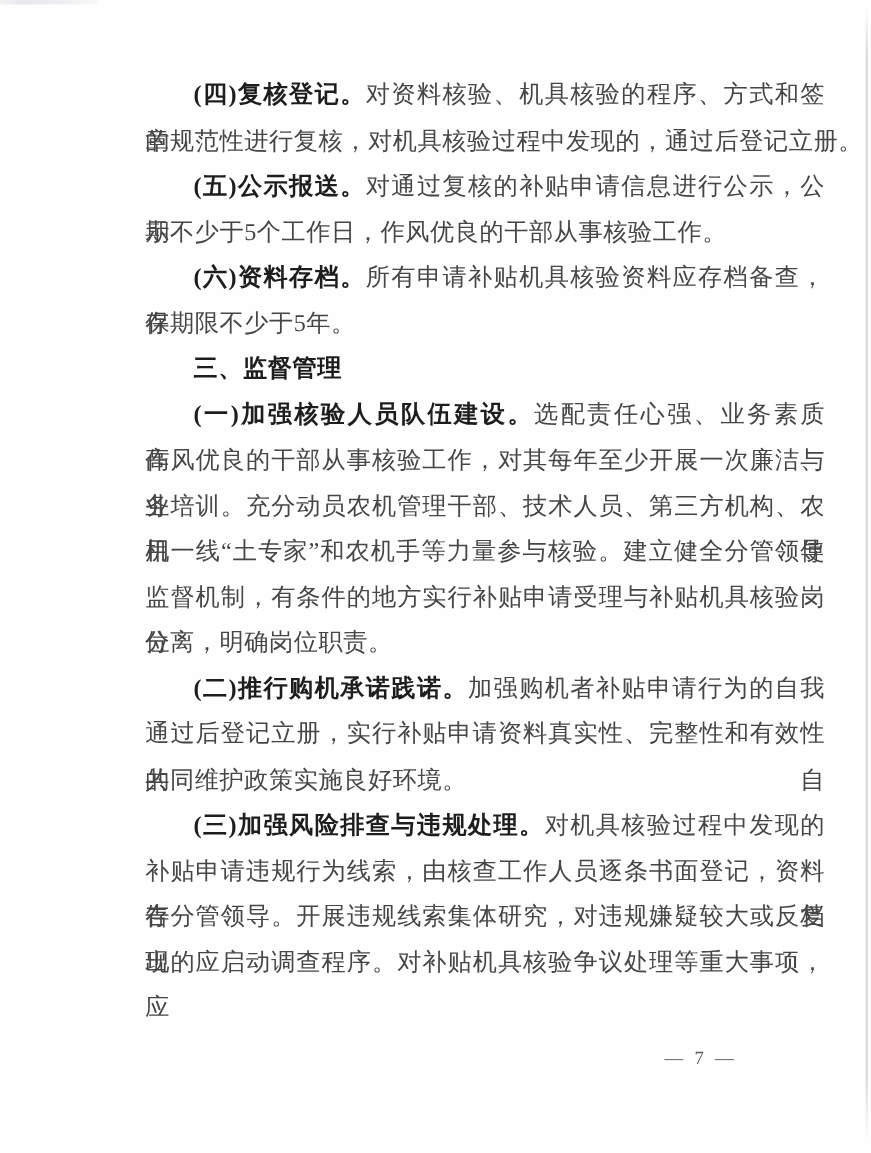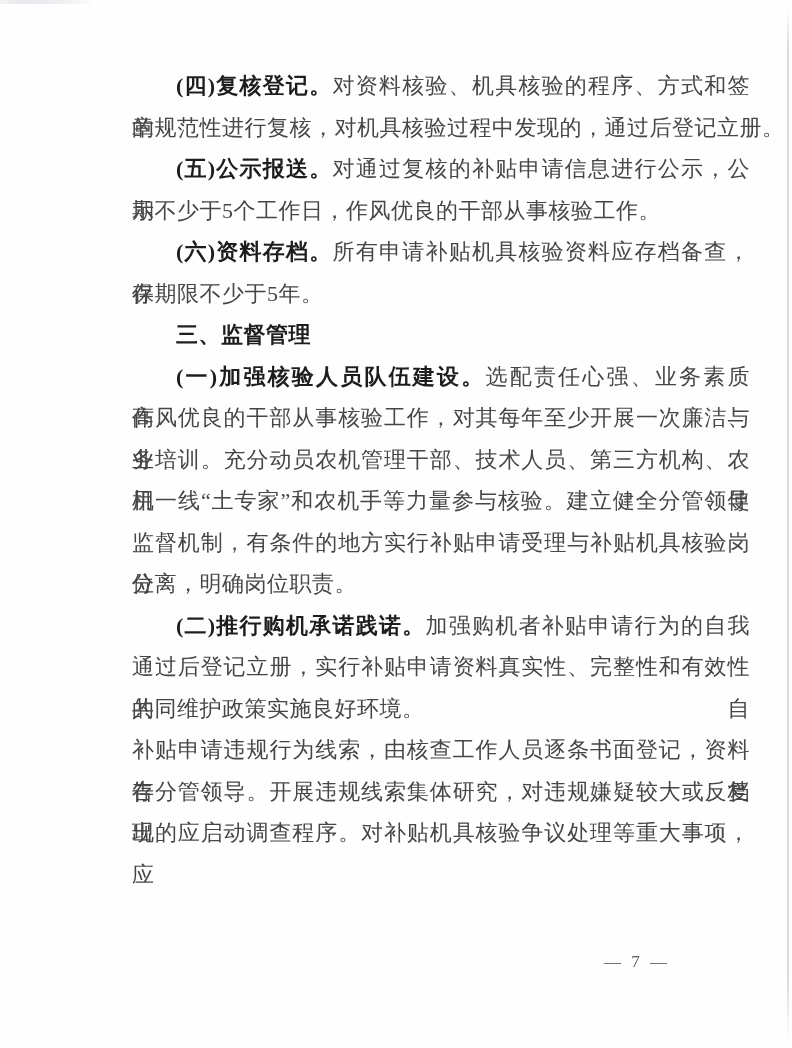--- a/index.html
+++ b/index.html
@@ -82,19 +82,20 @@
       <div class="line align-left indent"><span class="seg-bold">三、监督管理</span></div>
       <div class="line justify-full indent"><span class="seg-bold">(一)加强核验人员队伍建设。</span><span class="seg-regular">选配责任心强、业务素质高、</span></div>
       <div class="line justify-full"><span class="seg-regular">作风优良的干部从事核验工作，对其每年至少开展一次廉洁与业</span></div>
       <div class="line justify-full"><span class="seg-regular">务培训。充分动员农机管理干部、技术人员、第三方机构、农机使</span></div>
       <div class="line justify-full"><span class="seg-regular">用一线“土专家”和农机手等力量参与核验。建立健全分管领导</span></div>
       <div class="line justify-full"><span class="seg-regular">监督机制，有条件的地方实行补贴申请受理与补贴机具核验岗位</span></div>
       <div class="line align-left"><span class="seg-regular">分离，明确岗位职责。</span></div>
       <div class="line justify-full indent"><span class="seg-bold">(二)推行购机承诺践诺。</span><span class="seg-regular">加强购机者补贴申请行为的自我</span></div>
       <div class="line justify-full"><span class="seg-regular">通过后登记立册，实行补贴申请资料真实性、完整性和有效性的自</span></div>
       <div class="line align-left"><span class="seg-regular">共同维护政策实施良好环境。</span></div>
+      <div class="line justify-full indent"><span class="seg-bold">(三)加强风险排查与违规处理。</span><span class="seg-regular">对机具核验过程中发现的</span></div>
       <div class="line justify-full"><span class="seg-regular">补贴申请违规行为线索，由核查工作人员逐条书面登记，资料存档</span></div>
       <div class="line justify-full"><span class="seg-regular">告分管领导。开展违规线索集体研究，对违规嫌疑较大或反复出</span></div>
       <div class="line justify-full"><span class="seg-regular">现的应启动调查程序。对补贴机具核验争议处理等重大事项，应</span></div>
     </div>
 
   <div class="page-number">— 7 —</div>
 </div>
 
 </body></html>

